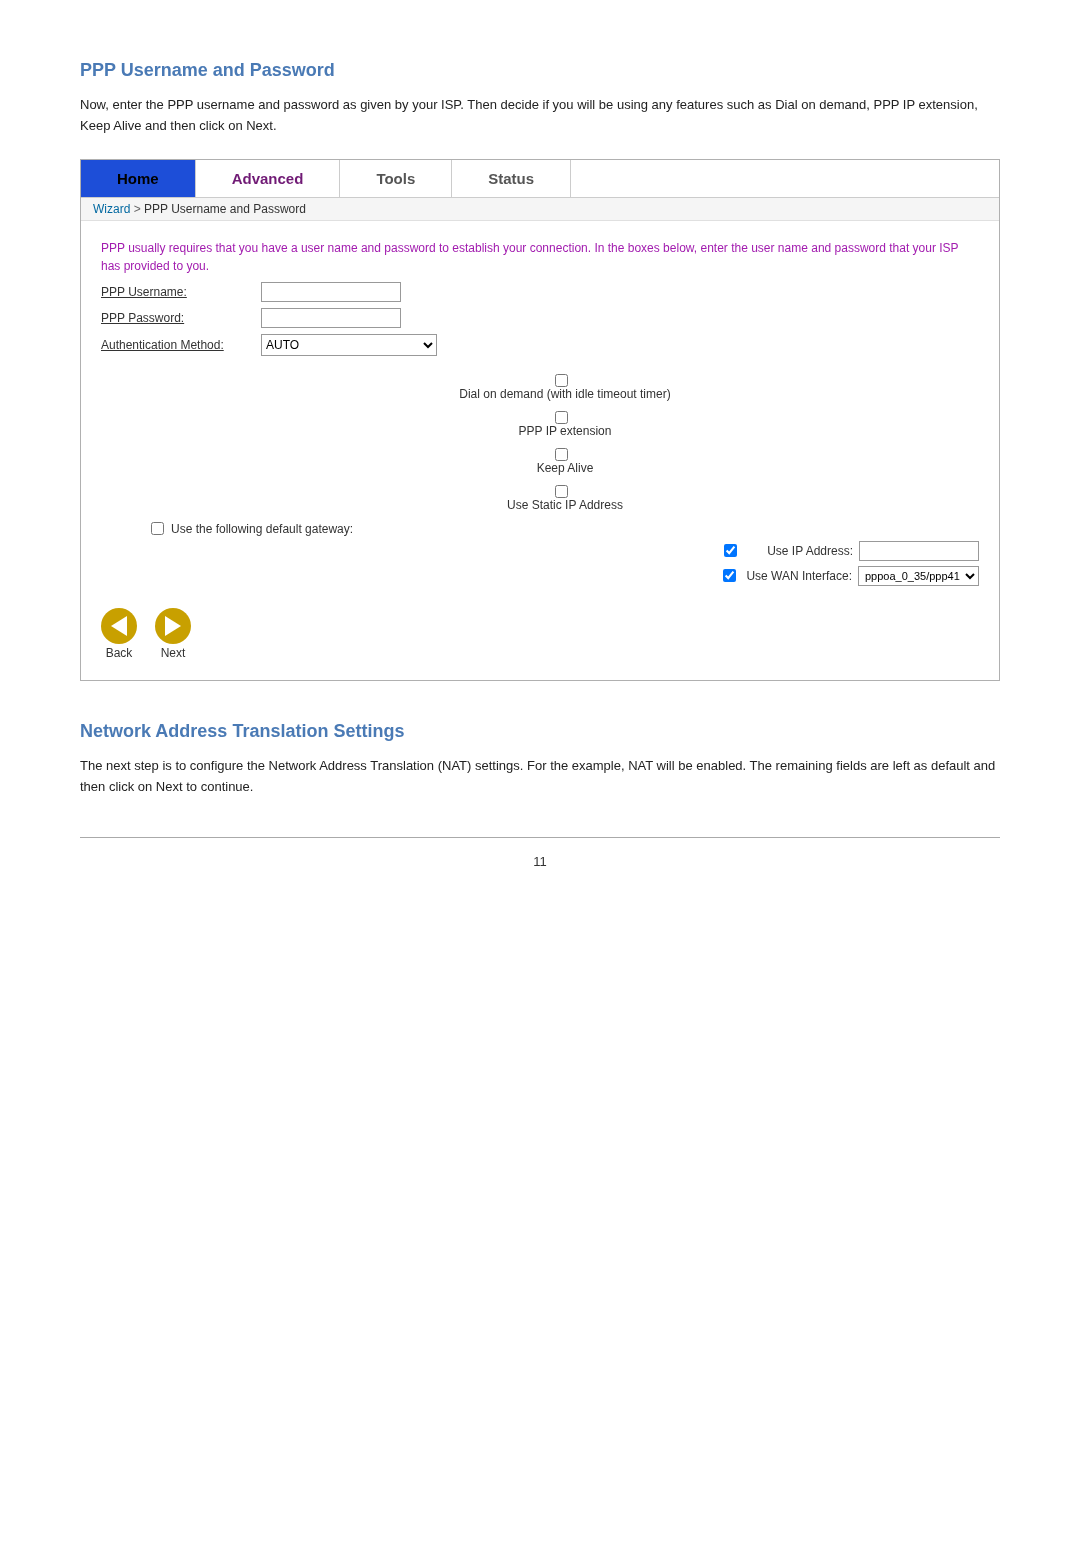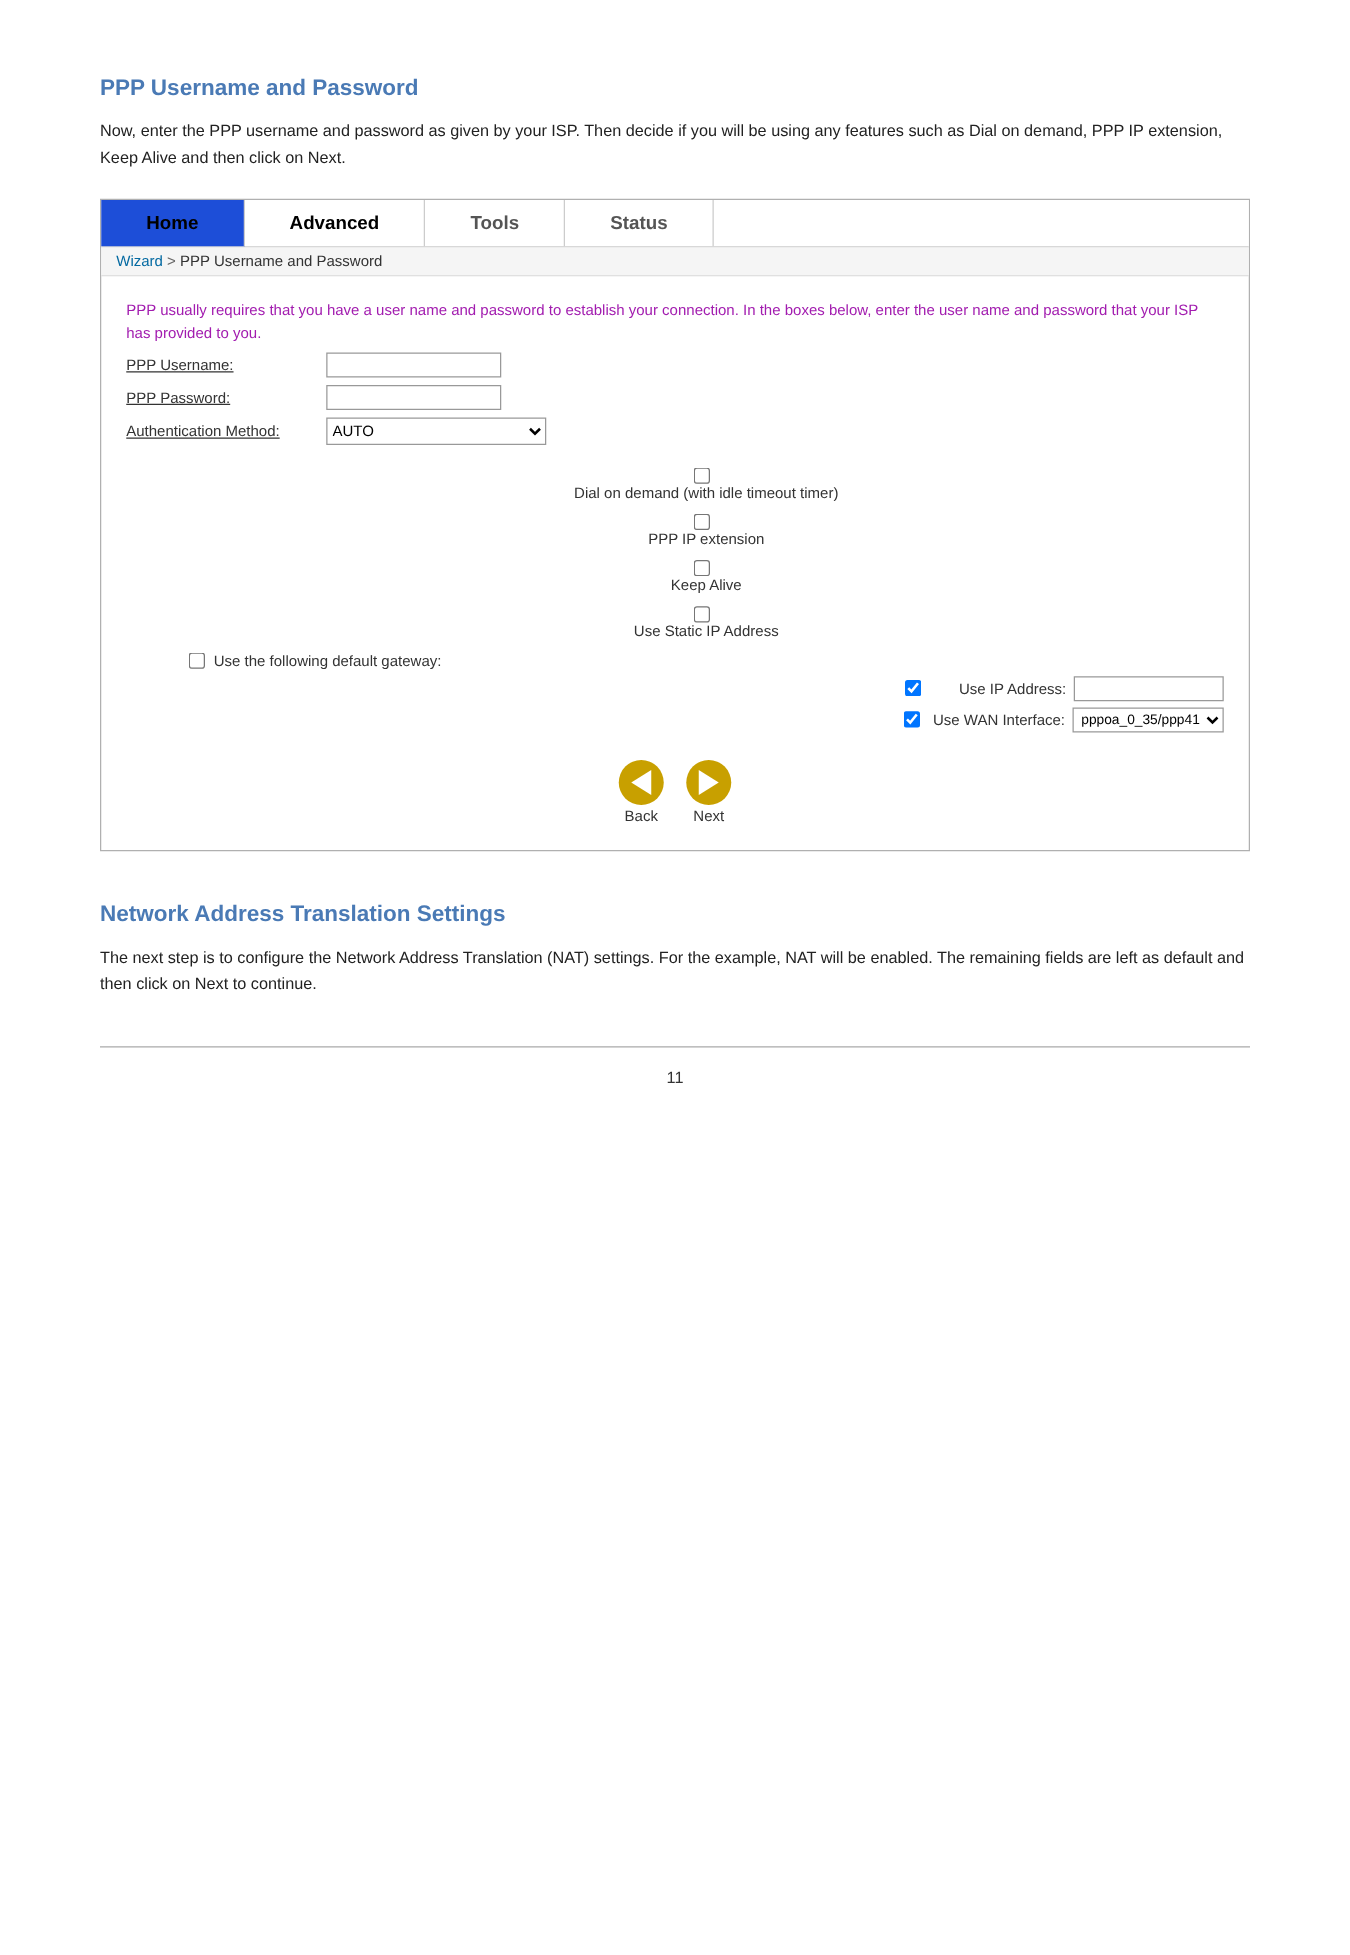--- a/index.html
+++ b/index.html
@@ -47,21 +47,21 @@
       font-weight: bold;
       cursor: pointer;
       color: #555;
       border-right: 1px solid #ccc;
     }
     .nav-item.home {
       background: #1d4ed8;
       color: #000;
       border-right: 1px solid #ccc;
     }
-    .nav-item.advanced { color: #000000; }
+    .nav-item.advanced { color: #701a75; }
     .nav-item.tools { color: #555; }
     .nav-item.status { color: #555; }
 
     
     .breadcrumb-bar {
       padding: 4px 12px;
       font-size: 12px;
       color: #666;
       border-bottom: 1px solid #e0e0e0;
       background: #f5f5f5;
@@ -164,21 +164,20 @@
     .gateway-label {
       width: 115px;
       text-align: right;
       padding-right: 6px;
       font-size: 12px;
     }
 
     
     .button-row {
       display: flex;
-      justify-content: center;
       align-items: center;
       margin-top: 22px;
       gap: 18px;
     }
 
     .btn-group {
       display: flex;
       flex-direction: column;
       align-items: center;
       cursor: pointer;

